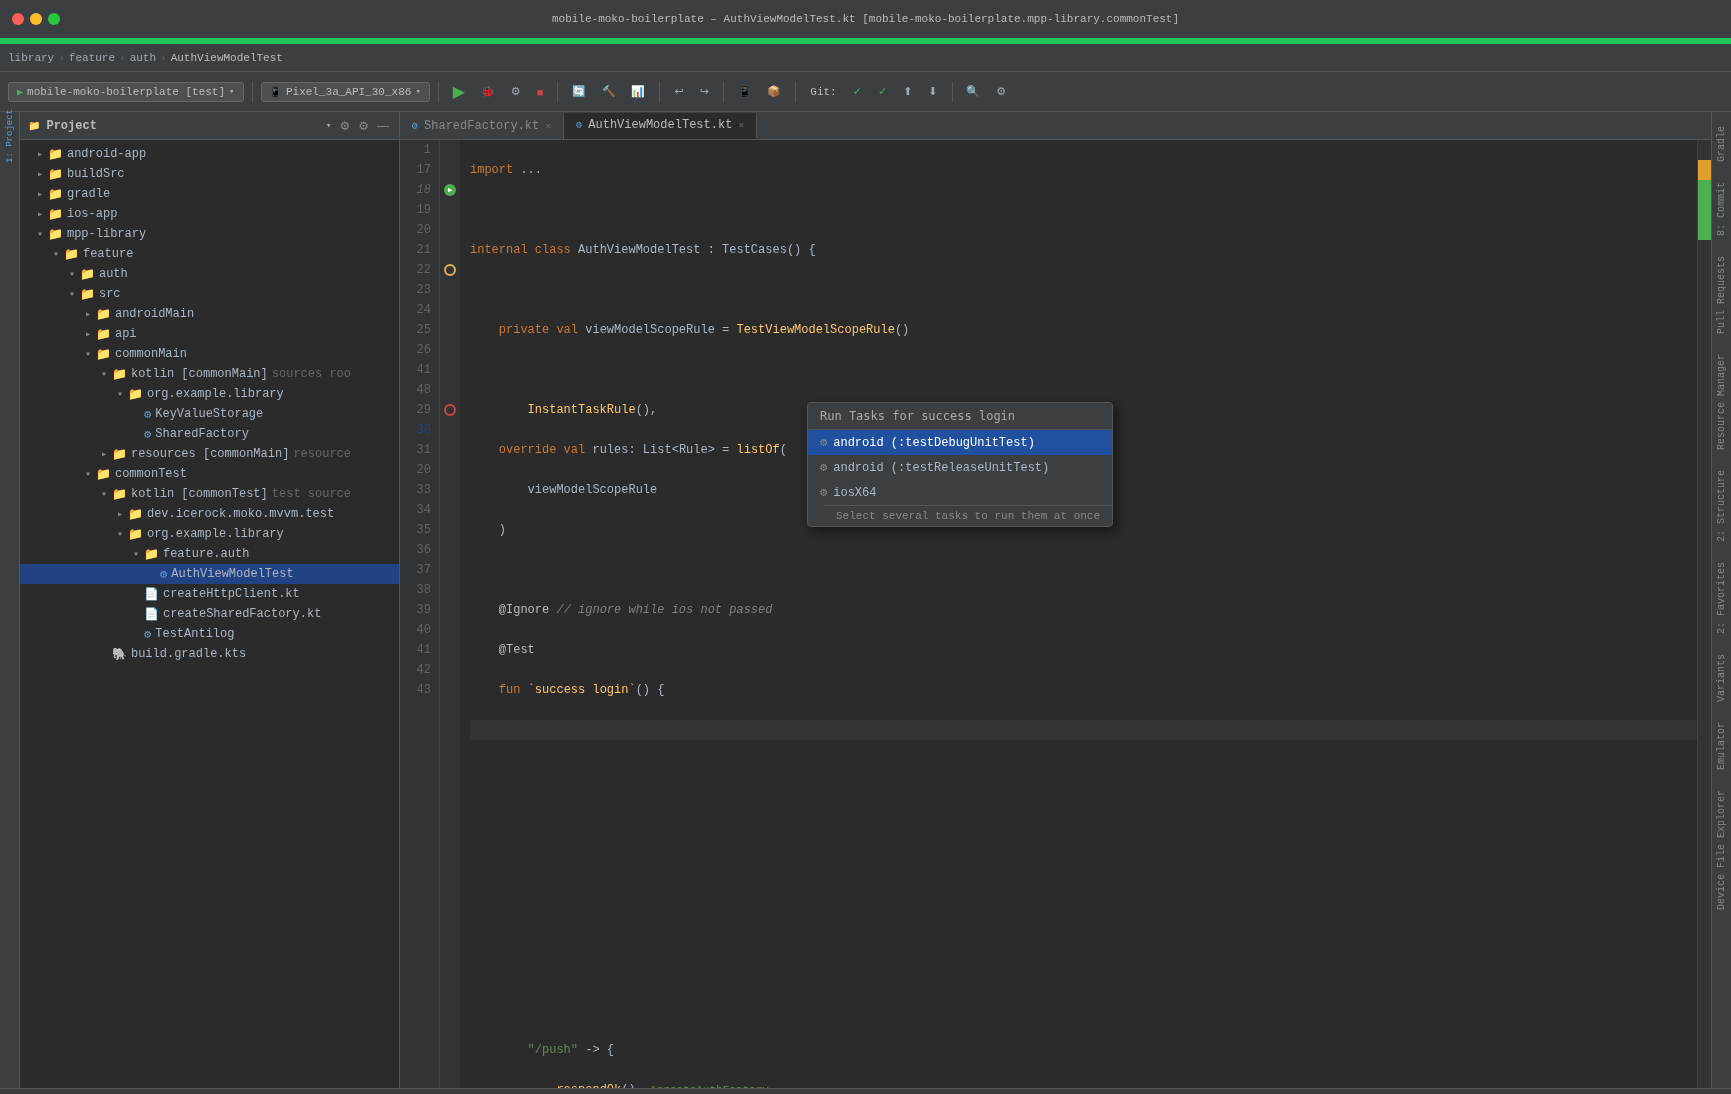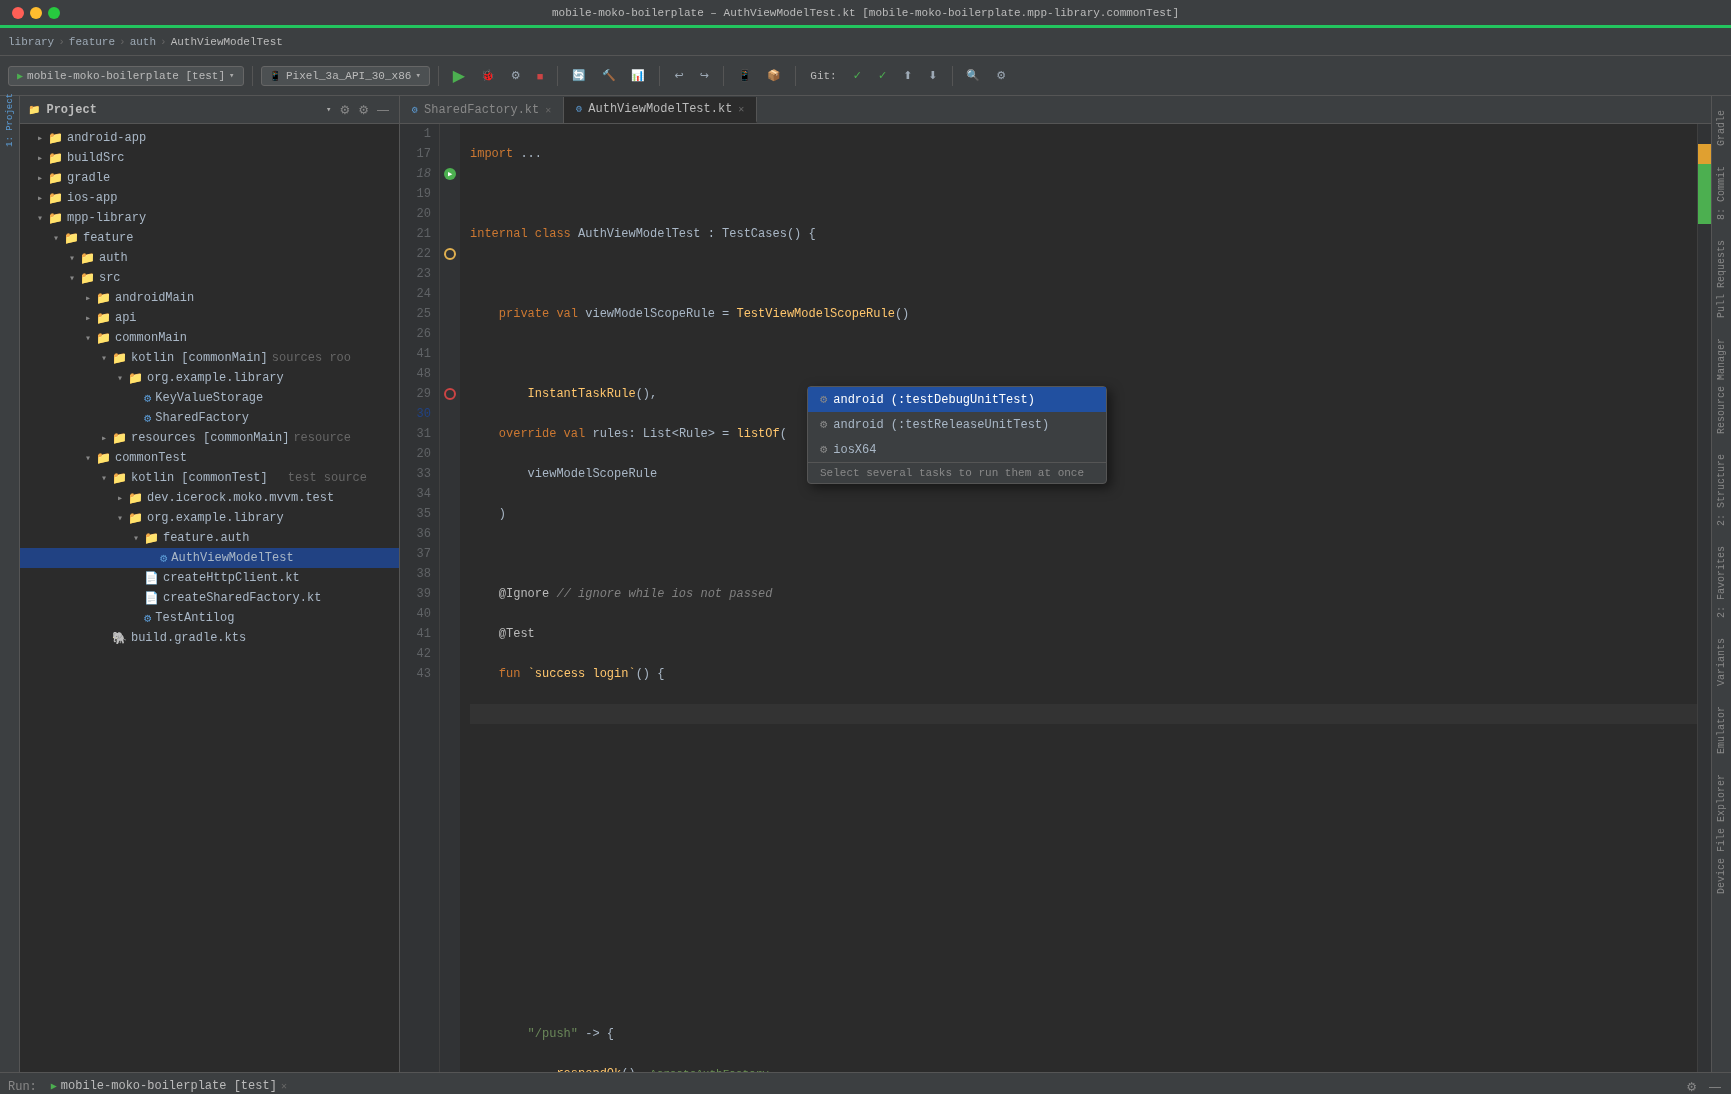--- a/index.html
+++ b/index.html
@@ -9,26 +9,26 @@
       background: #2b2b2b;
       color: #a9b7c6;
       width: 1731px;
       height: 1094px;
       overflow: hidden;
       position: relative;
     }
 
     
     .title-bar {
-      height: 28px;
+      height: 44px;
       background: #3c3f41;
       display: flex;
       align-items: center;
       padding: 0 12px;
-      border-bottom: 3px solid #22c55e;
+      border-bottom: 6px solid #22c55e;
       position: relative;
     }
     .traffic-lights {
       display: flex;
       gap: 6px;
       margin-right: 12px;
     }
     .traffic-light {
       width: 12px;
       height: 12px;
@@ -326,20 +326,21 @@
       cursor: pointer;
       font-size: 12px;
     }
     .context-menu-item.selected { background: #2150a0; color: #fff; }
     .menu-gear { color: #888; font-size: 12px; }
     .context-menu-footer {
       padding: 4px 12px;
       font-size: 11px;
       color: #888;
       border-top: 1px solid #555;
+      margin-left: 16px;
     }
 
     
     .right-sidebar {
       width: 20px;
       background: #3c3f41;
       border-left: 1px solid #555;
       display: flex;
       flex-direction: column;
       align-items: center;
@@ -621,21 +622,21 @@
         <span class="tree-indent" style="width:56px;"></span>
         <span class="tree-arrow">▾</span>
         <span class="tree-icon" style="color:#e8a95e;">📁</span>
         <span class="tree-label">commonTest</span>
       </div>
       <div class="tree-item">
         <span class="tree-indent" style="width:72px;"></span>
         <span class="tree-arrow">▾</span>
         <span class="tree-icon" style="color:#e8a95e;">📁</span>
         <span class="tree-label">kotlin [commonTest]</span>
-        <span class="tree-label gray" style="color:#666; margin-left:20px;">test source</span>
+        <span class="tree-label gray" style="color:#666; margin-left:4px;">test source</span>
       </div>
       <div class="tree-item">
         <span class="tree-indent" style="width:88px;"></span>
         <span class="tree-arrow">▸</span>
         <span class="tree-icon" style="color:#e8a95e;">📁</span>
         <span class="tree-label">dev.icerock.moko.mvvm.test</span>
       </div>
       <div class="tree-item">
         <span class="tree-indent" style="width:88px;"></span>
         <span class="tree-arrow">▾</span>
@@ -796,20 +797,21 @@
       </div>
 
       <div class="right-gutter">
         <div style="height:20px;"></div>
         <div style="height:20px; background: #e0a030; width:100%;"></div>
         <div style="height:60px; background: #4caf50; width:100%;"></div>
       </div>
     </div>
 
     <div class="context-menu">
+      <div class="context-menu-header">Run Tasks for success login</div>
       <div class="context-menu-item selected">
         <span class="menu-gear">⚙</span>
         <span>android (:testDebugUnitTest)</span>
       </div>
       <div class="context-menu-item">
         <span class="menu-gear">⚙</span>
         <span>android (:testReleaseUnitTest)</span>
       </div>
       <div class="context-menu-item">
         <span class="menu-gear">⚙</span>

